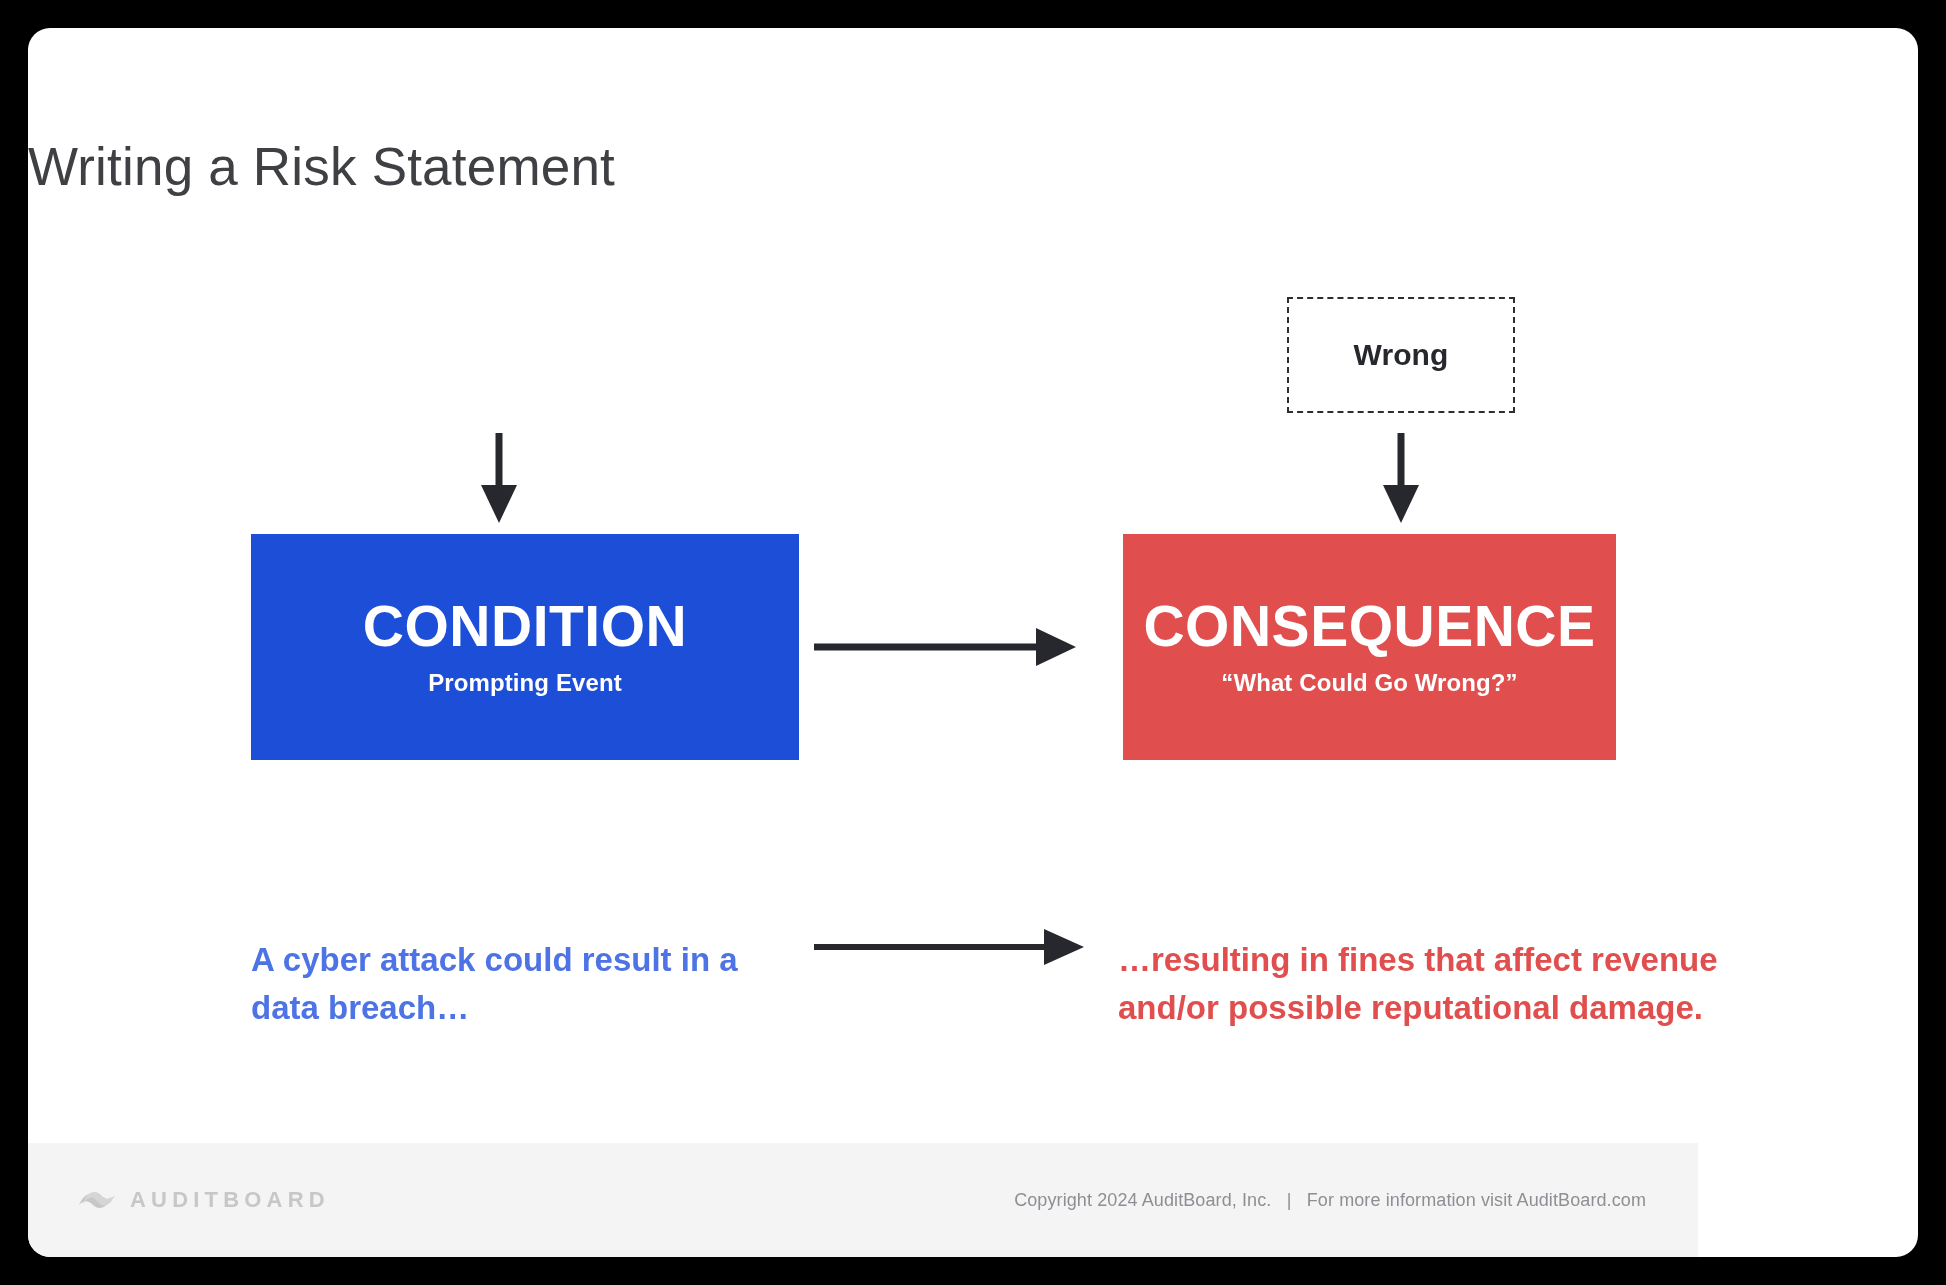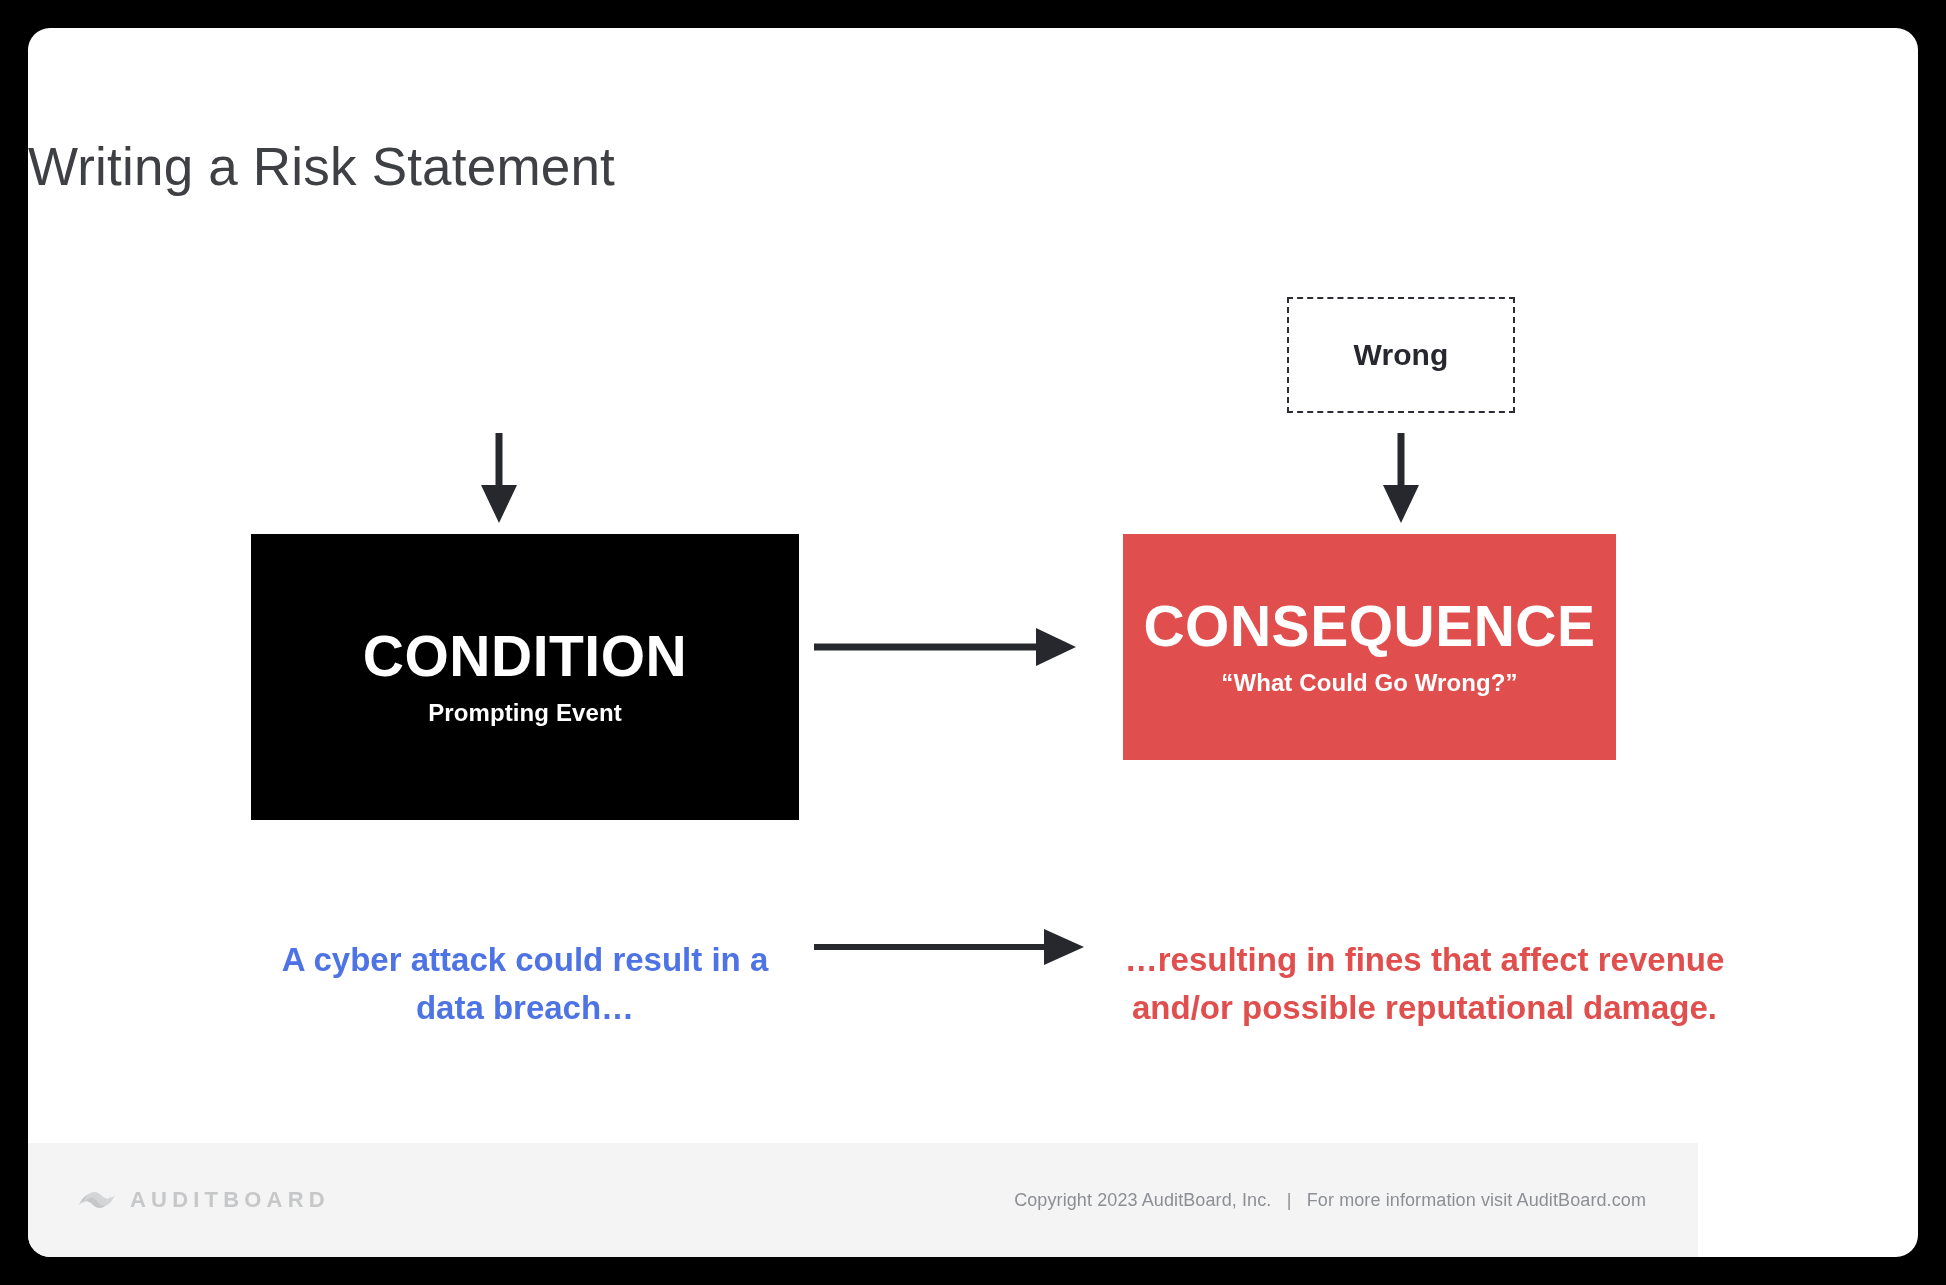--- a/index.html
+++ b/index.html
@@ -96,41 +96,41 @@
     margin-top: 13px;
     font-size: 24px;
     font-weight: 700;
     color: #ffffff;
     letter-spacing: 0.1px;
   }
   #block-condition {
     left: 223px;
     top: 506px;
     width: 548px;
-    height: 286px;
-    background: #000000;
+    height: 226px;
+    background: #1d4ed8;
   }
   #block-consequence {
     left: 1095px;
     top: 506px;
     width: 493px;
     height: 226px;
     background: #e04e4e;
   }
 
   
   .arrow-right {
     position: absolute;
     height: 44px;
   }
 
   
   .example-text {
     position: absolute;
-    text-align: center;
+    text-align: left;
     font-size: 33px;
     font-weight: 700;
     line-height: 1.45;
   }
   #example-condition {
     left: 223px;
     top: 908px;
     width: 548px;
     color: #4d73e4;
   }
@@ -235,16 +235,16 @@
   <div class="footer">
     <div class="footer-brand">
       <span class="brand-mark">
         <svg viewBox="0 0 38 28" width="38" height="28" aria-hidden="true">
           <path d="M1 19 C7 6, 14 6, 19 13 C23 18, 28 18, 33 10 C30 22, 21 25, 15 19 C10 14, 6 14, 1 19 Z" fill="#c6c7c9"></path>
           <path d="M37 9 C31 22, 24 22, 19 15 C15 10, 10 10, 5 18 C8 6, 17 3, 23 9 C28 14, 32 14, 37 9 Z" fill="#d4d5d7"></path>
         </svg>
       </span>
       <span class="brand-word">AUDITBOARD</span>
     </div>
-    <div class="footer-copy">Copyright 2023 AuditBoard, Inc.   |   For more information visit AuditBoard.com</div>
+    <div class="footer-copy">Copyright 2024 AuditBoard, Inc.   |   For more information visit AuditBoard.com</div>
   </div>
 
 </div>
 
 </body></html>

